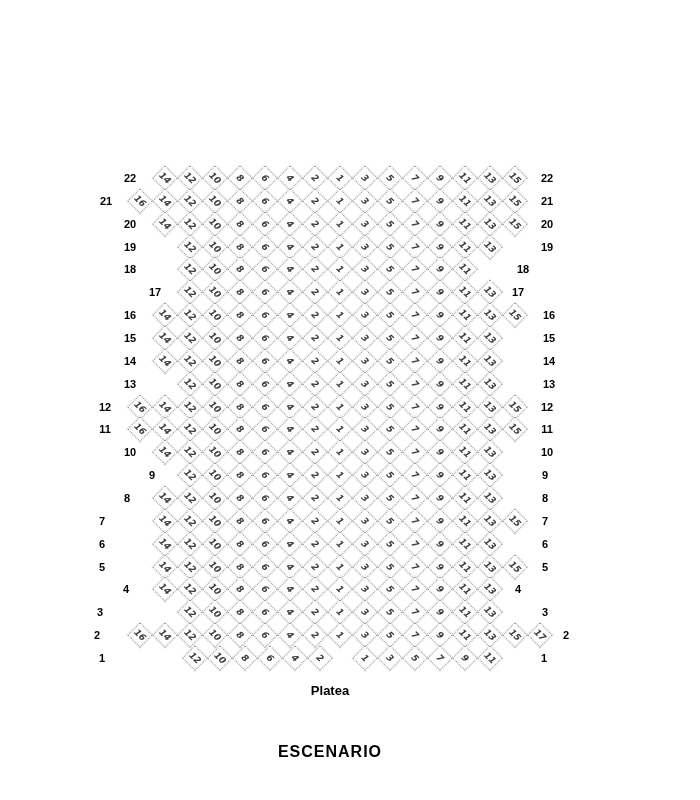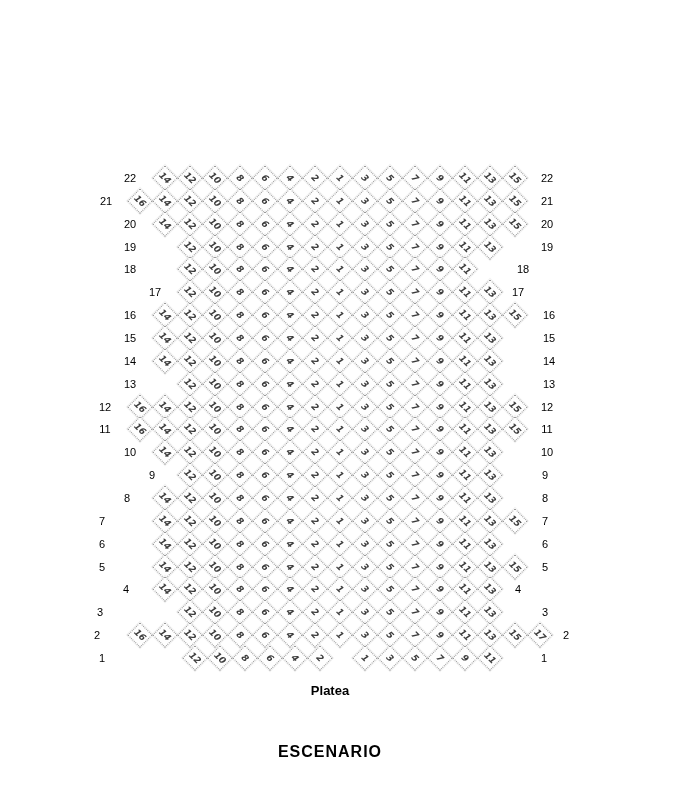--- a/index.html
+++ b/index.html
@@ -13,21 +13,21 @@
   }
   #stage-area {
     position: relative;
     width: 700px;
     height: 800px;
   }
   .row-label {
     position: absolute;
     transform: translate(-50%, -50%);
     font-size: 11px;
-    font-weight: normal;
+    font-weight: bold;
     color: #000000;
     letter-spacing: 0px;
     white-space: nowrap;
   }
   .seat {
     position: absolute;
     width: 16px;
     height: 16px;
     transform: translate(-50%, -50%) rotate(45deg);
     border: 1px dotted #9a9a9a;

